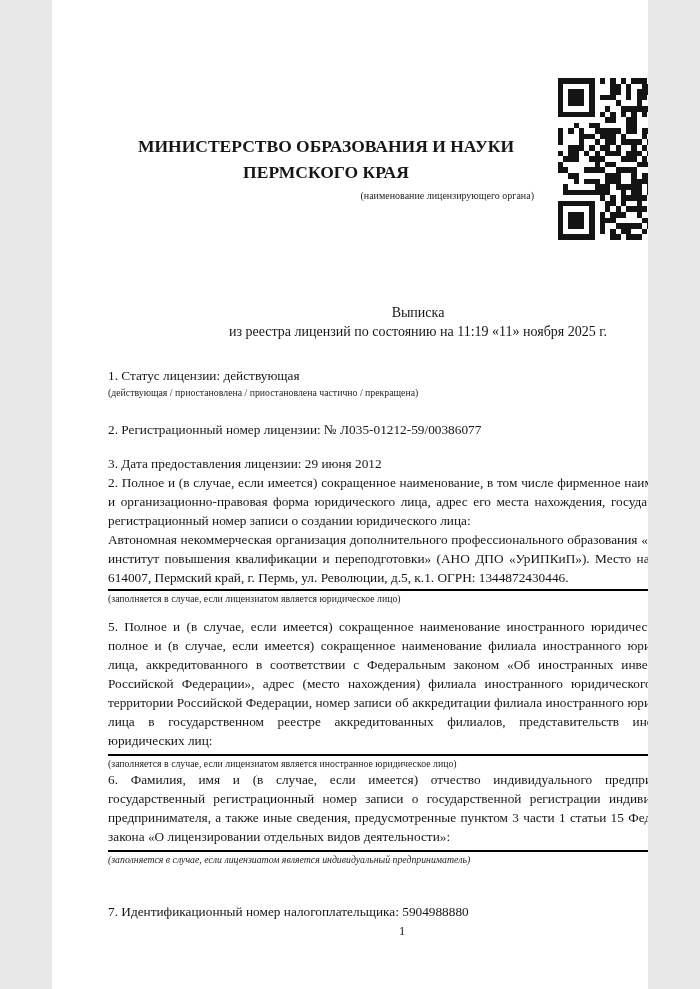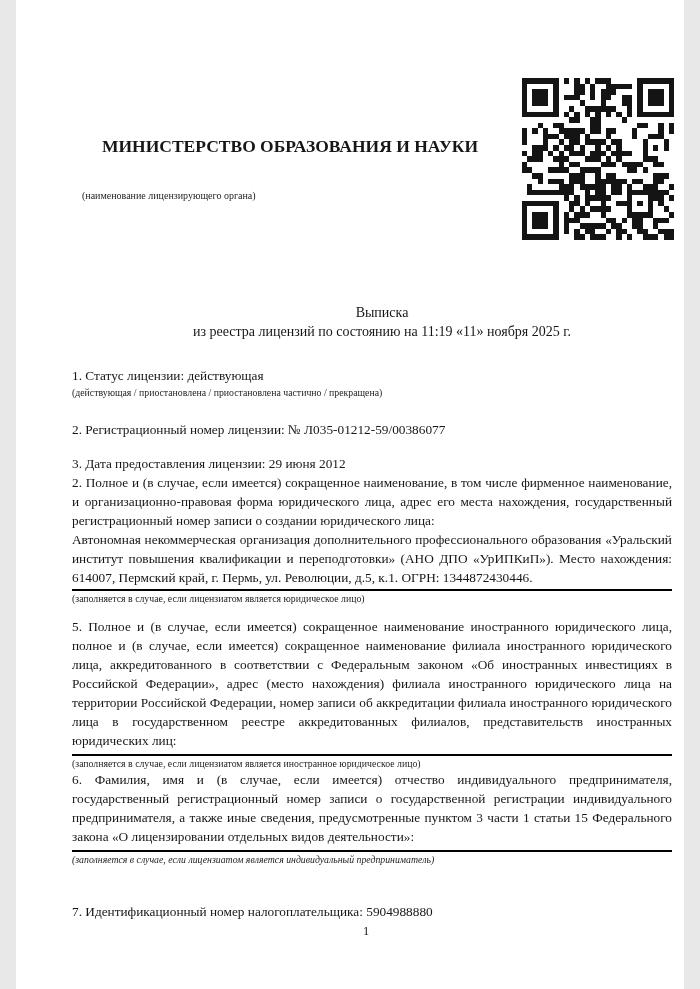--- a/index.html
+++ b/index.html
@@ -1,28 +1,28 @@
 <!DOCTYPE html>
 <html><head>
 <meta charset="utf-8">
 <style>
   html,body{margin:0;padding:0;background:#e8e8e8;}
   .page{
-    position:relative;width:668px;height:989px;margin:0 auto;
+    position:relative;width:596px;height:989px;margin:0 auto;
     background:#ffffff;color:#161616;
     font-family:"Liberation Serif", serif;
     overflow:hidden;
   }
   .ministry{
     position:absolute;top:133px;left:66px;width:416px;
     text-align:center;font-weight:700;font-size:17.5px;line-height:26px;
   }
   .ministry-caption{
     position:absolute;top:190px;left:66px;width:416px;
-    text-align:left;font-size:10px;color:#1d1d1d;
+    text-align:right;font-size:10px;color:#1d1d1d;
   }
   .qr{
     position:absolute;top:78px;left:506px;width:152px;height:162px;
   }
   .doc-title{
     position:absolute;top:303px;left:66px;width:600px;
     text-align:center;font-size:14px;line-height:19px;
   }
   .content{
     position:absolute;top:366px;left:56px;width:600px;
@@ -476,20 +476,21 @@
         <rect x="20" y="28" width="1" height="1"></rect>
         <rect x="23" y="28" width="1" height="1"></rect>
         <rect x="24" y="28" width="1" height="1"></rect>
         <rect x="25" y="28" width="1" height="1"></rect>
         <rect x="27" y="28" width="1" height="1"></rect>
         <rect x="28" y="28" width="1" height="1"></rect>
       </svg></div>
 
   <div class="ministry">
     <div>МИНИСТЕРСТВО ОБРАЗОВАНИЯ И НАУКИ</div>
+    <div>ПЕРМСКОГО КРАЯ</div>
   </div>
   <div class="ministry-caption">(наименование лицензирующего органа)</div>
 
   <div class="doc-title">
     <div>Выписка</div>
     <div>из реестра лицензий по состоянию на 11:19 «11» ноября 2025 г.</div>
   </div>
 
   <div class="content">
 

